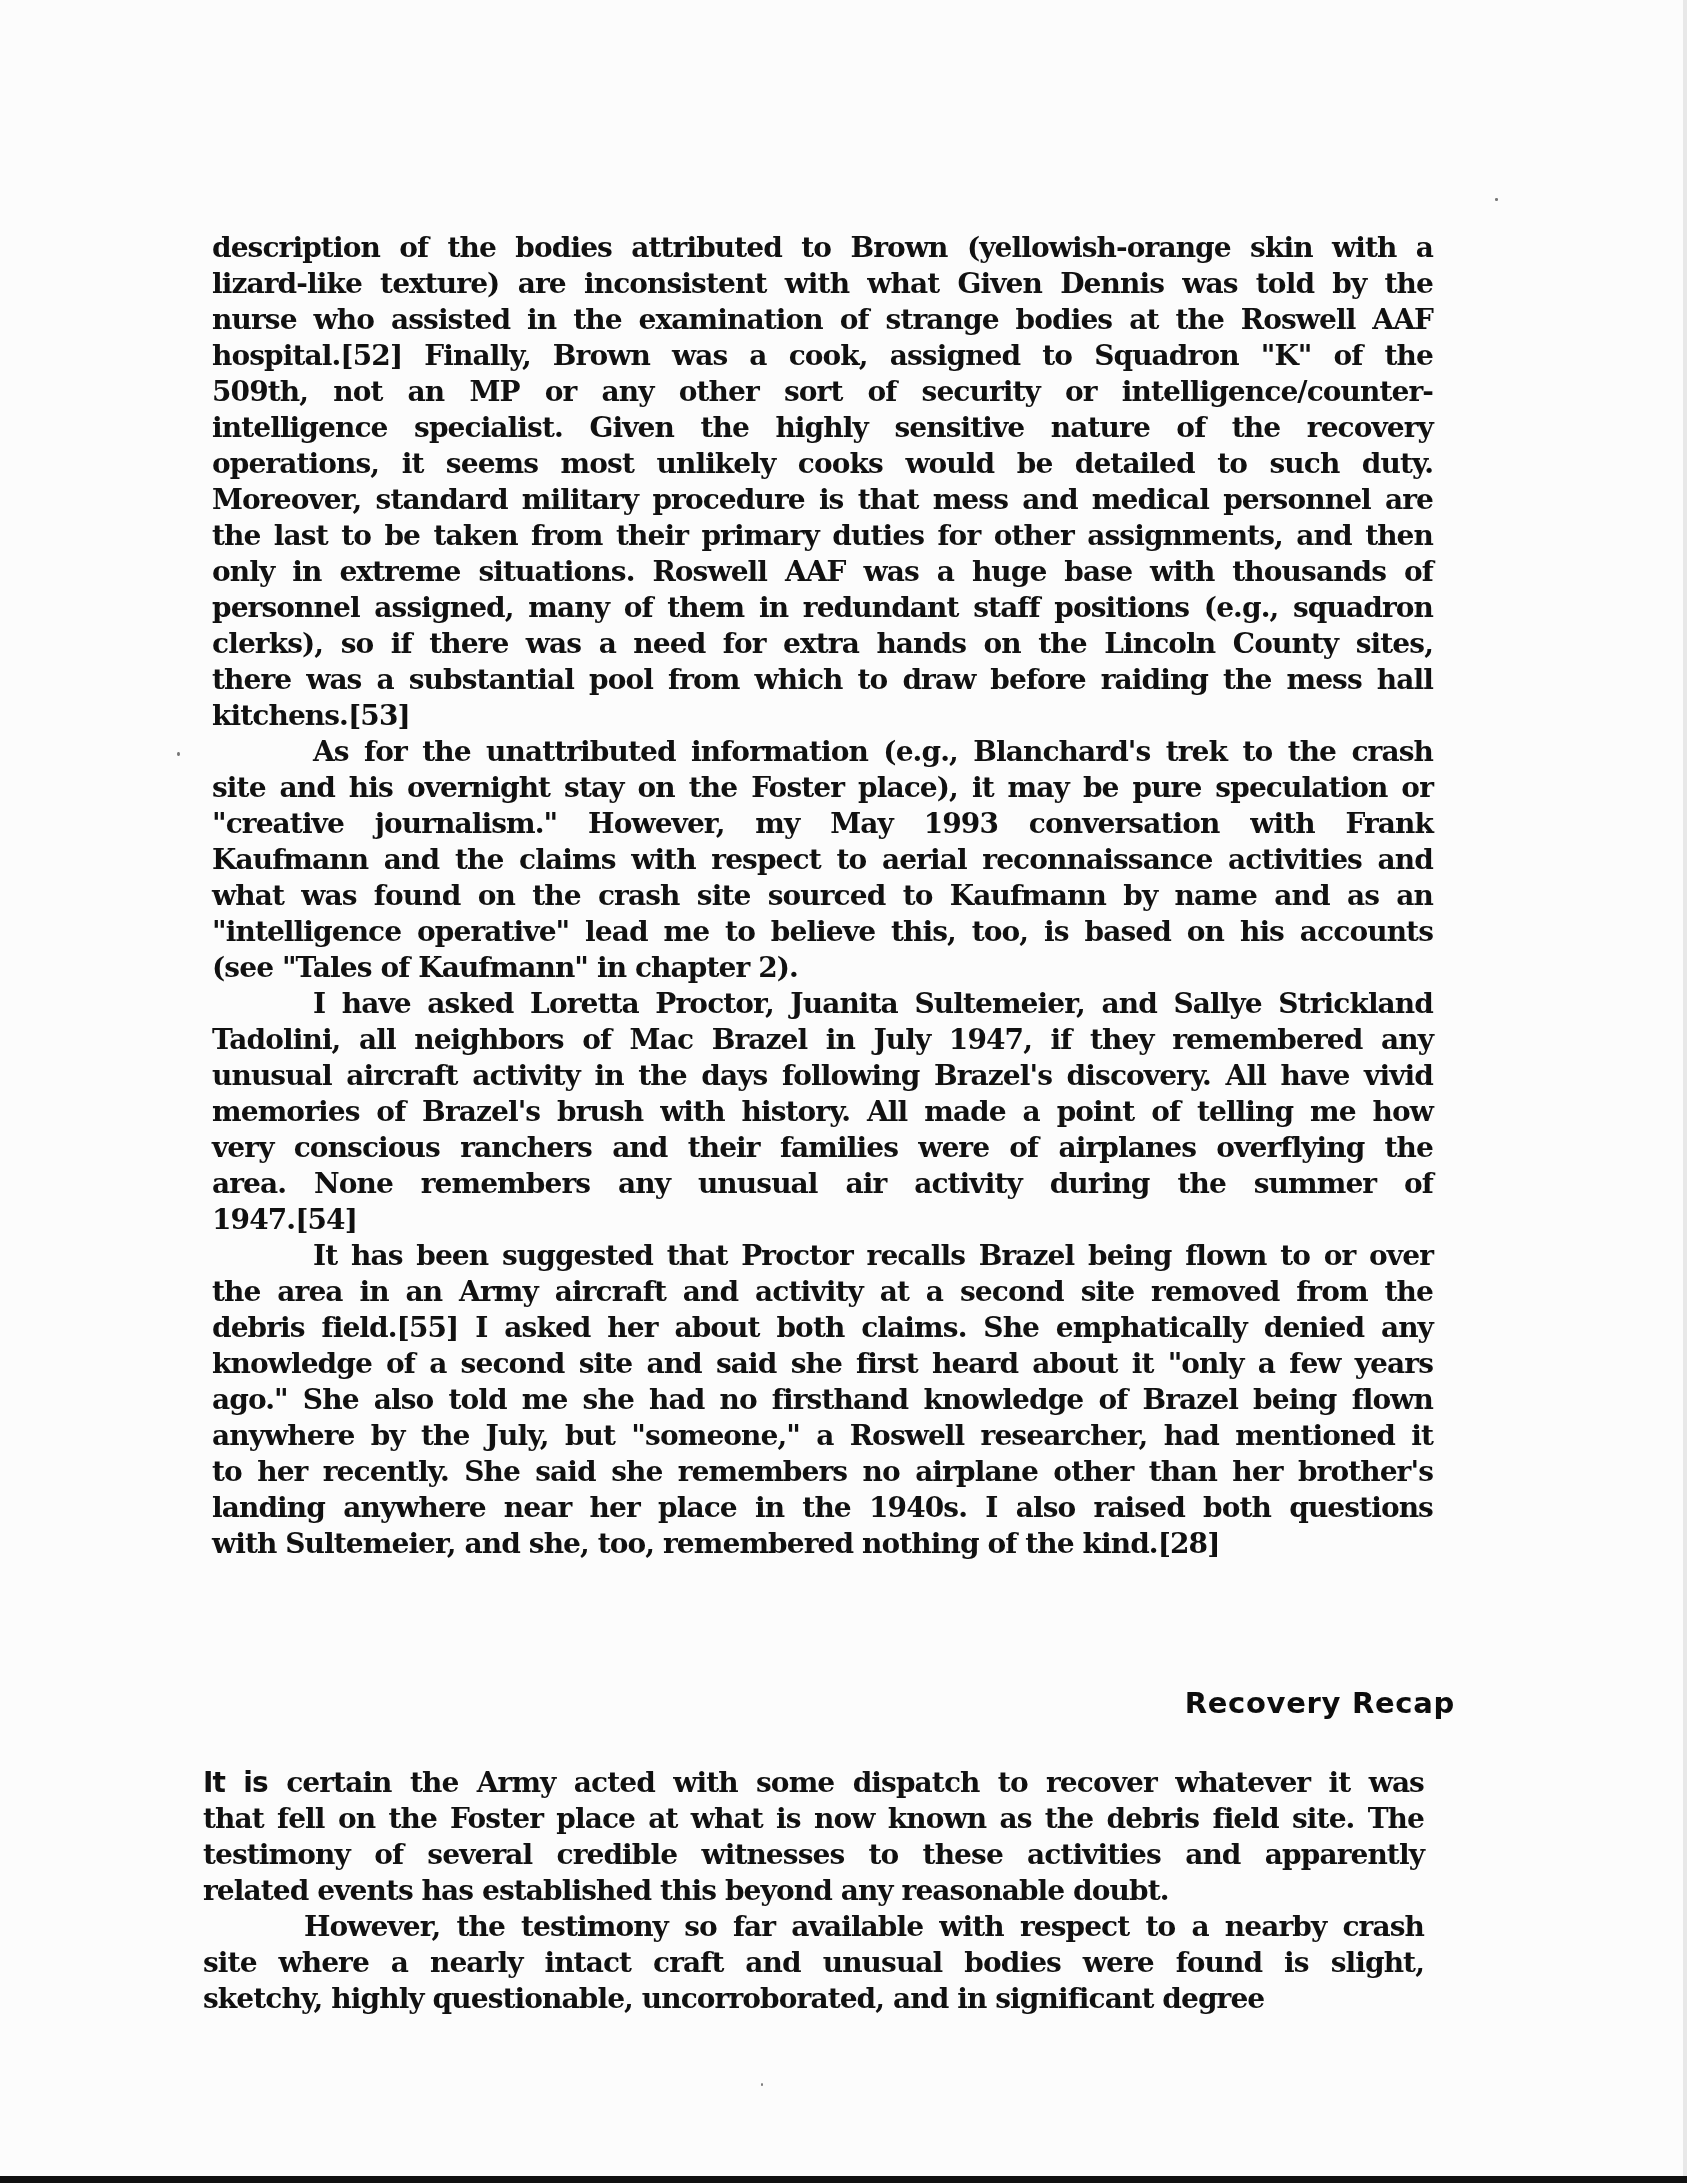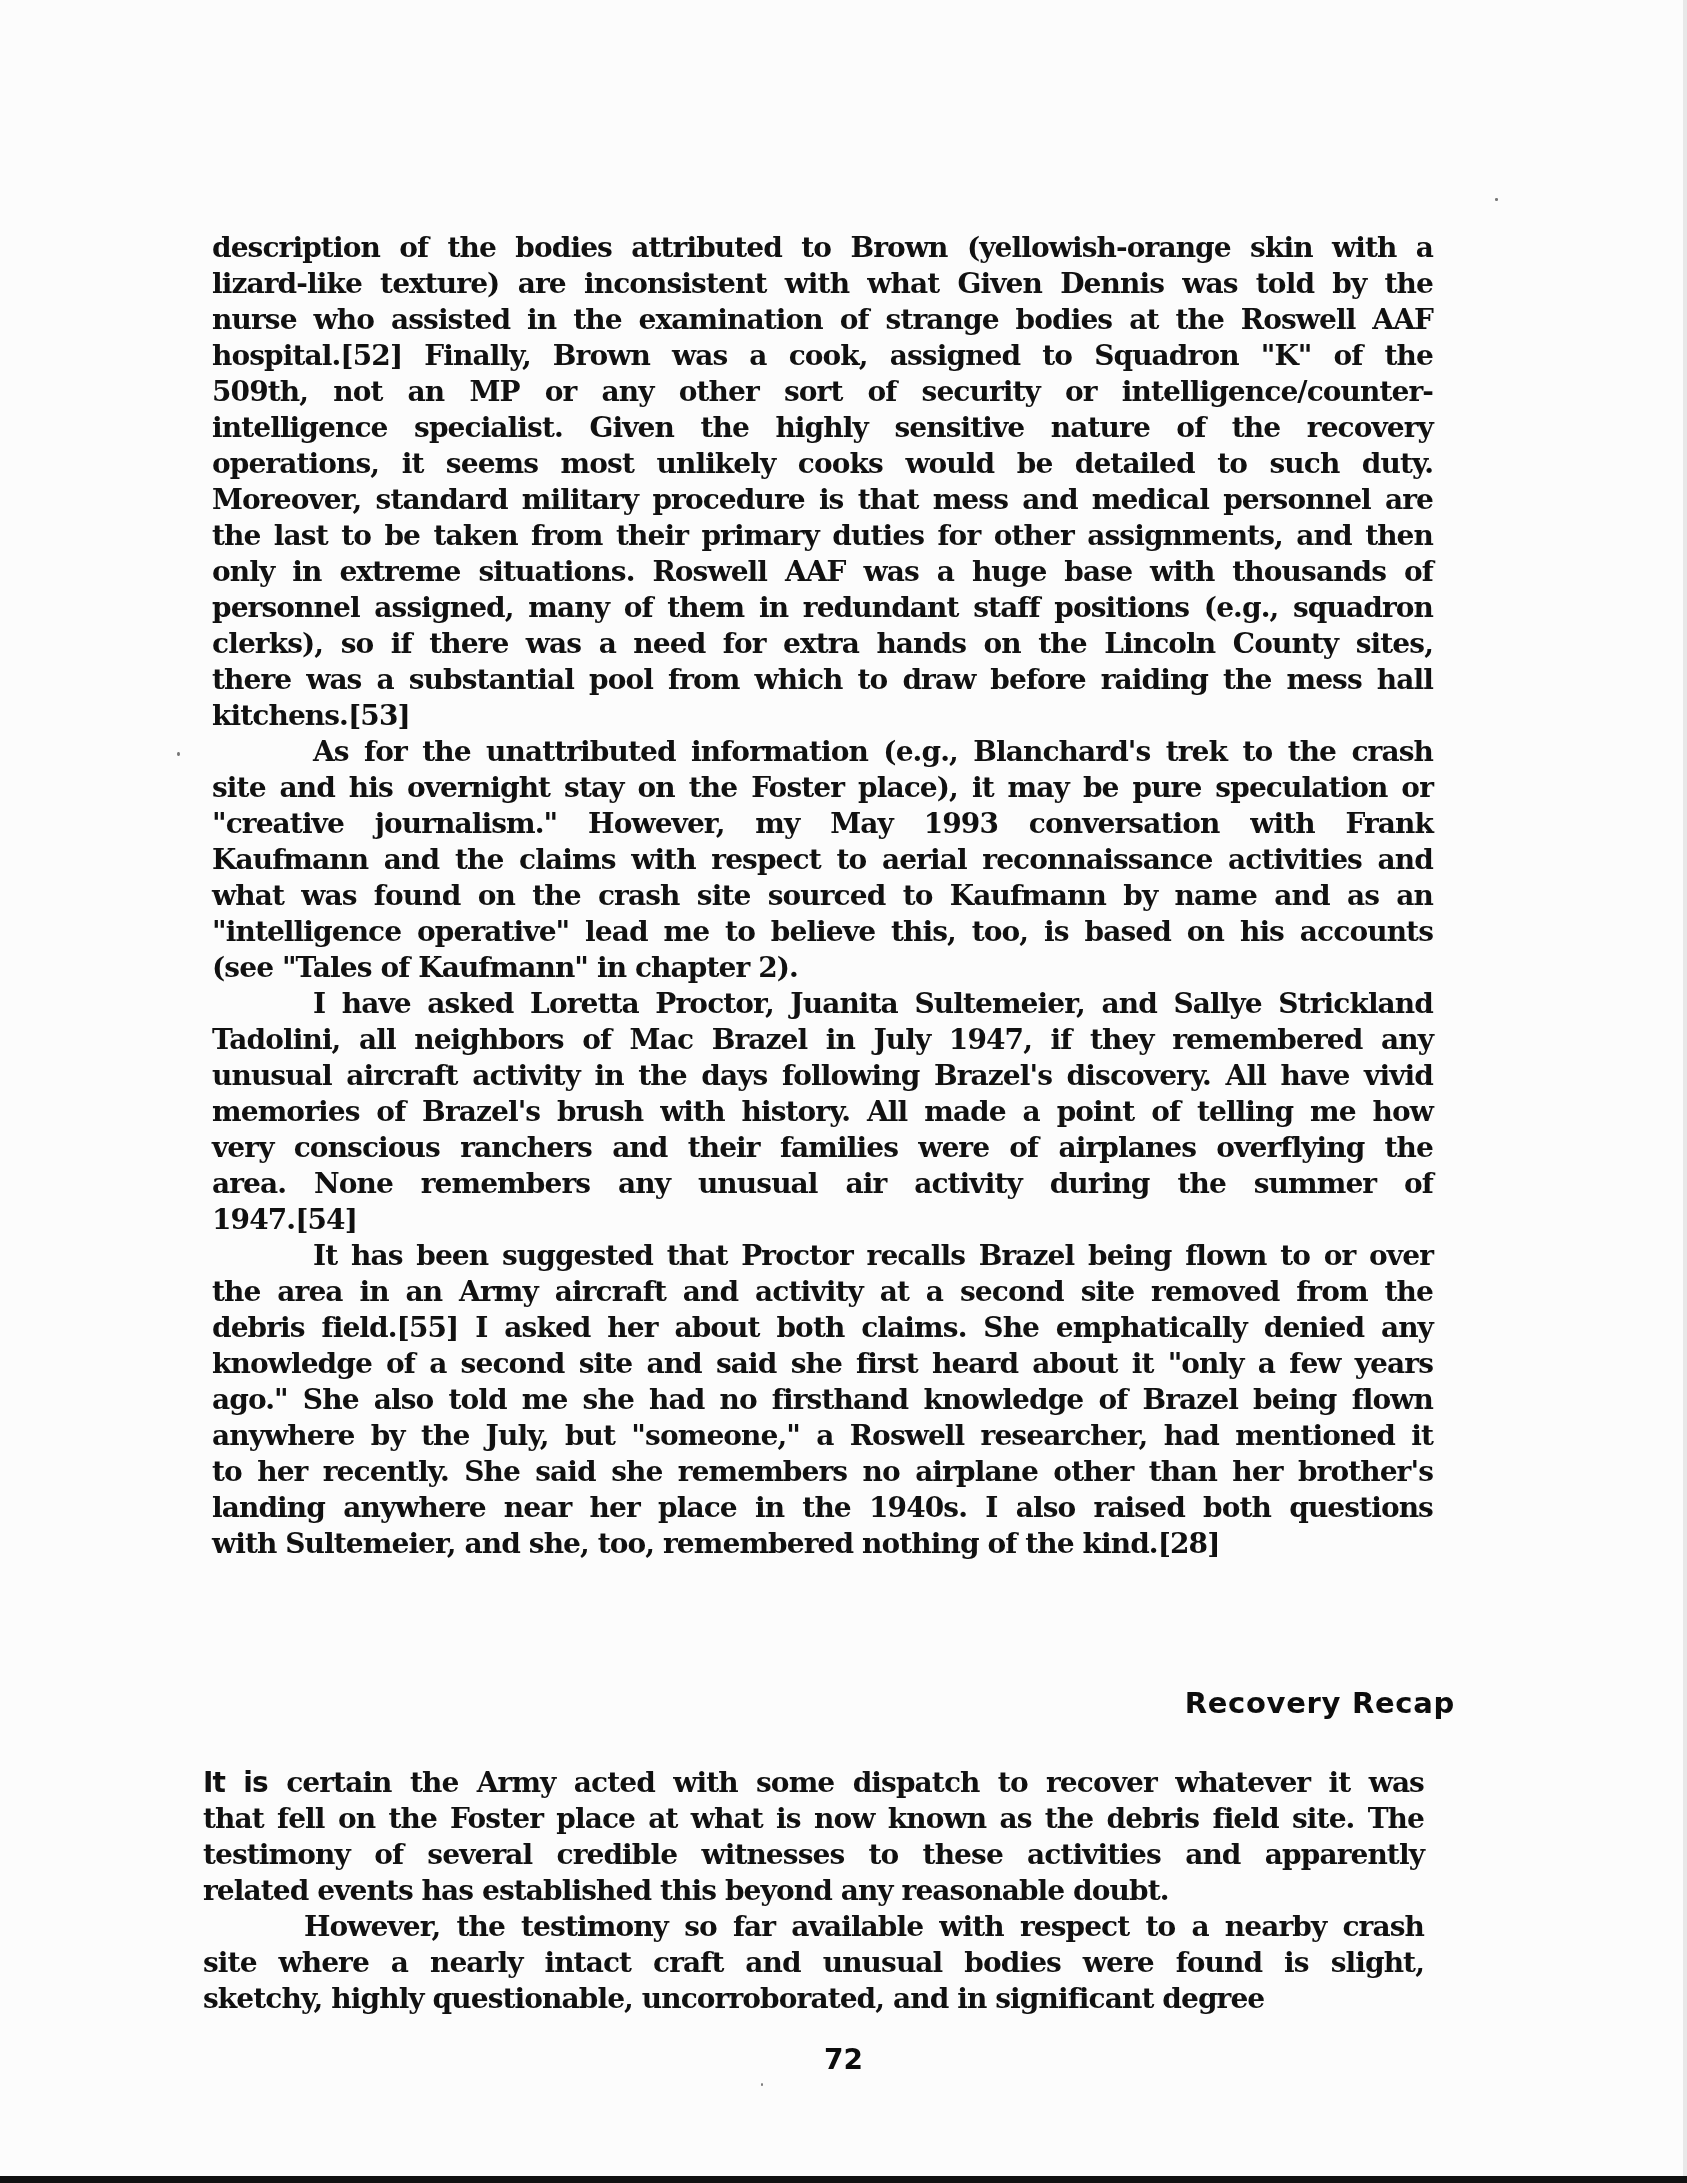--- a/index.html
+++ b/index.html
@@ -175,15 +175,14 @@
         <span class="line">testimony of several credible witnesses to these activities and apparently</span>
         <span class="line last">related events has established this beyond any reasonable doubt.</span>
       </div>
     <div class="rpara">
         <span class="line indent">However, the testimony so far available with respect to a nearby crash</span>
         <span class="line">site where a nearly intact craft and unusual bodies were found is slight,</span>
         <span class="line last">sketchy, highly questionable, uncorroborated, and in significant degree</span>
       </div>
   </div>
 
-  <div class="page-number">72</div>
 </div>
 
 
 </body></html>

